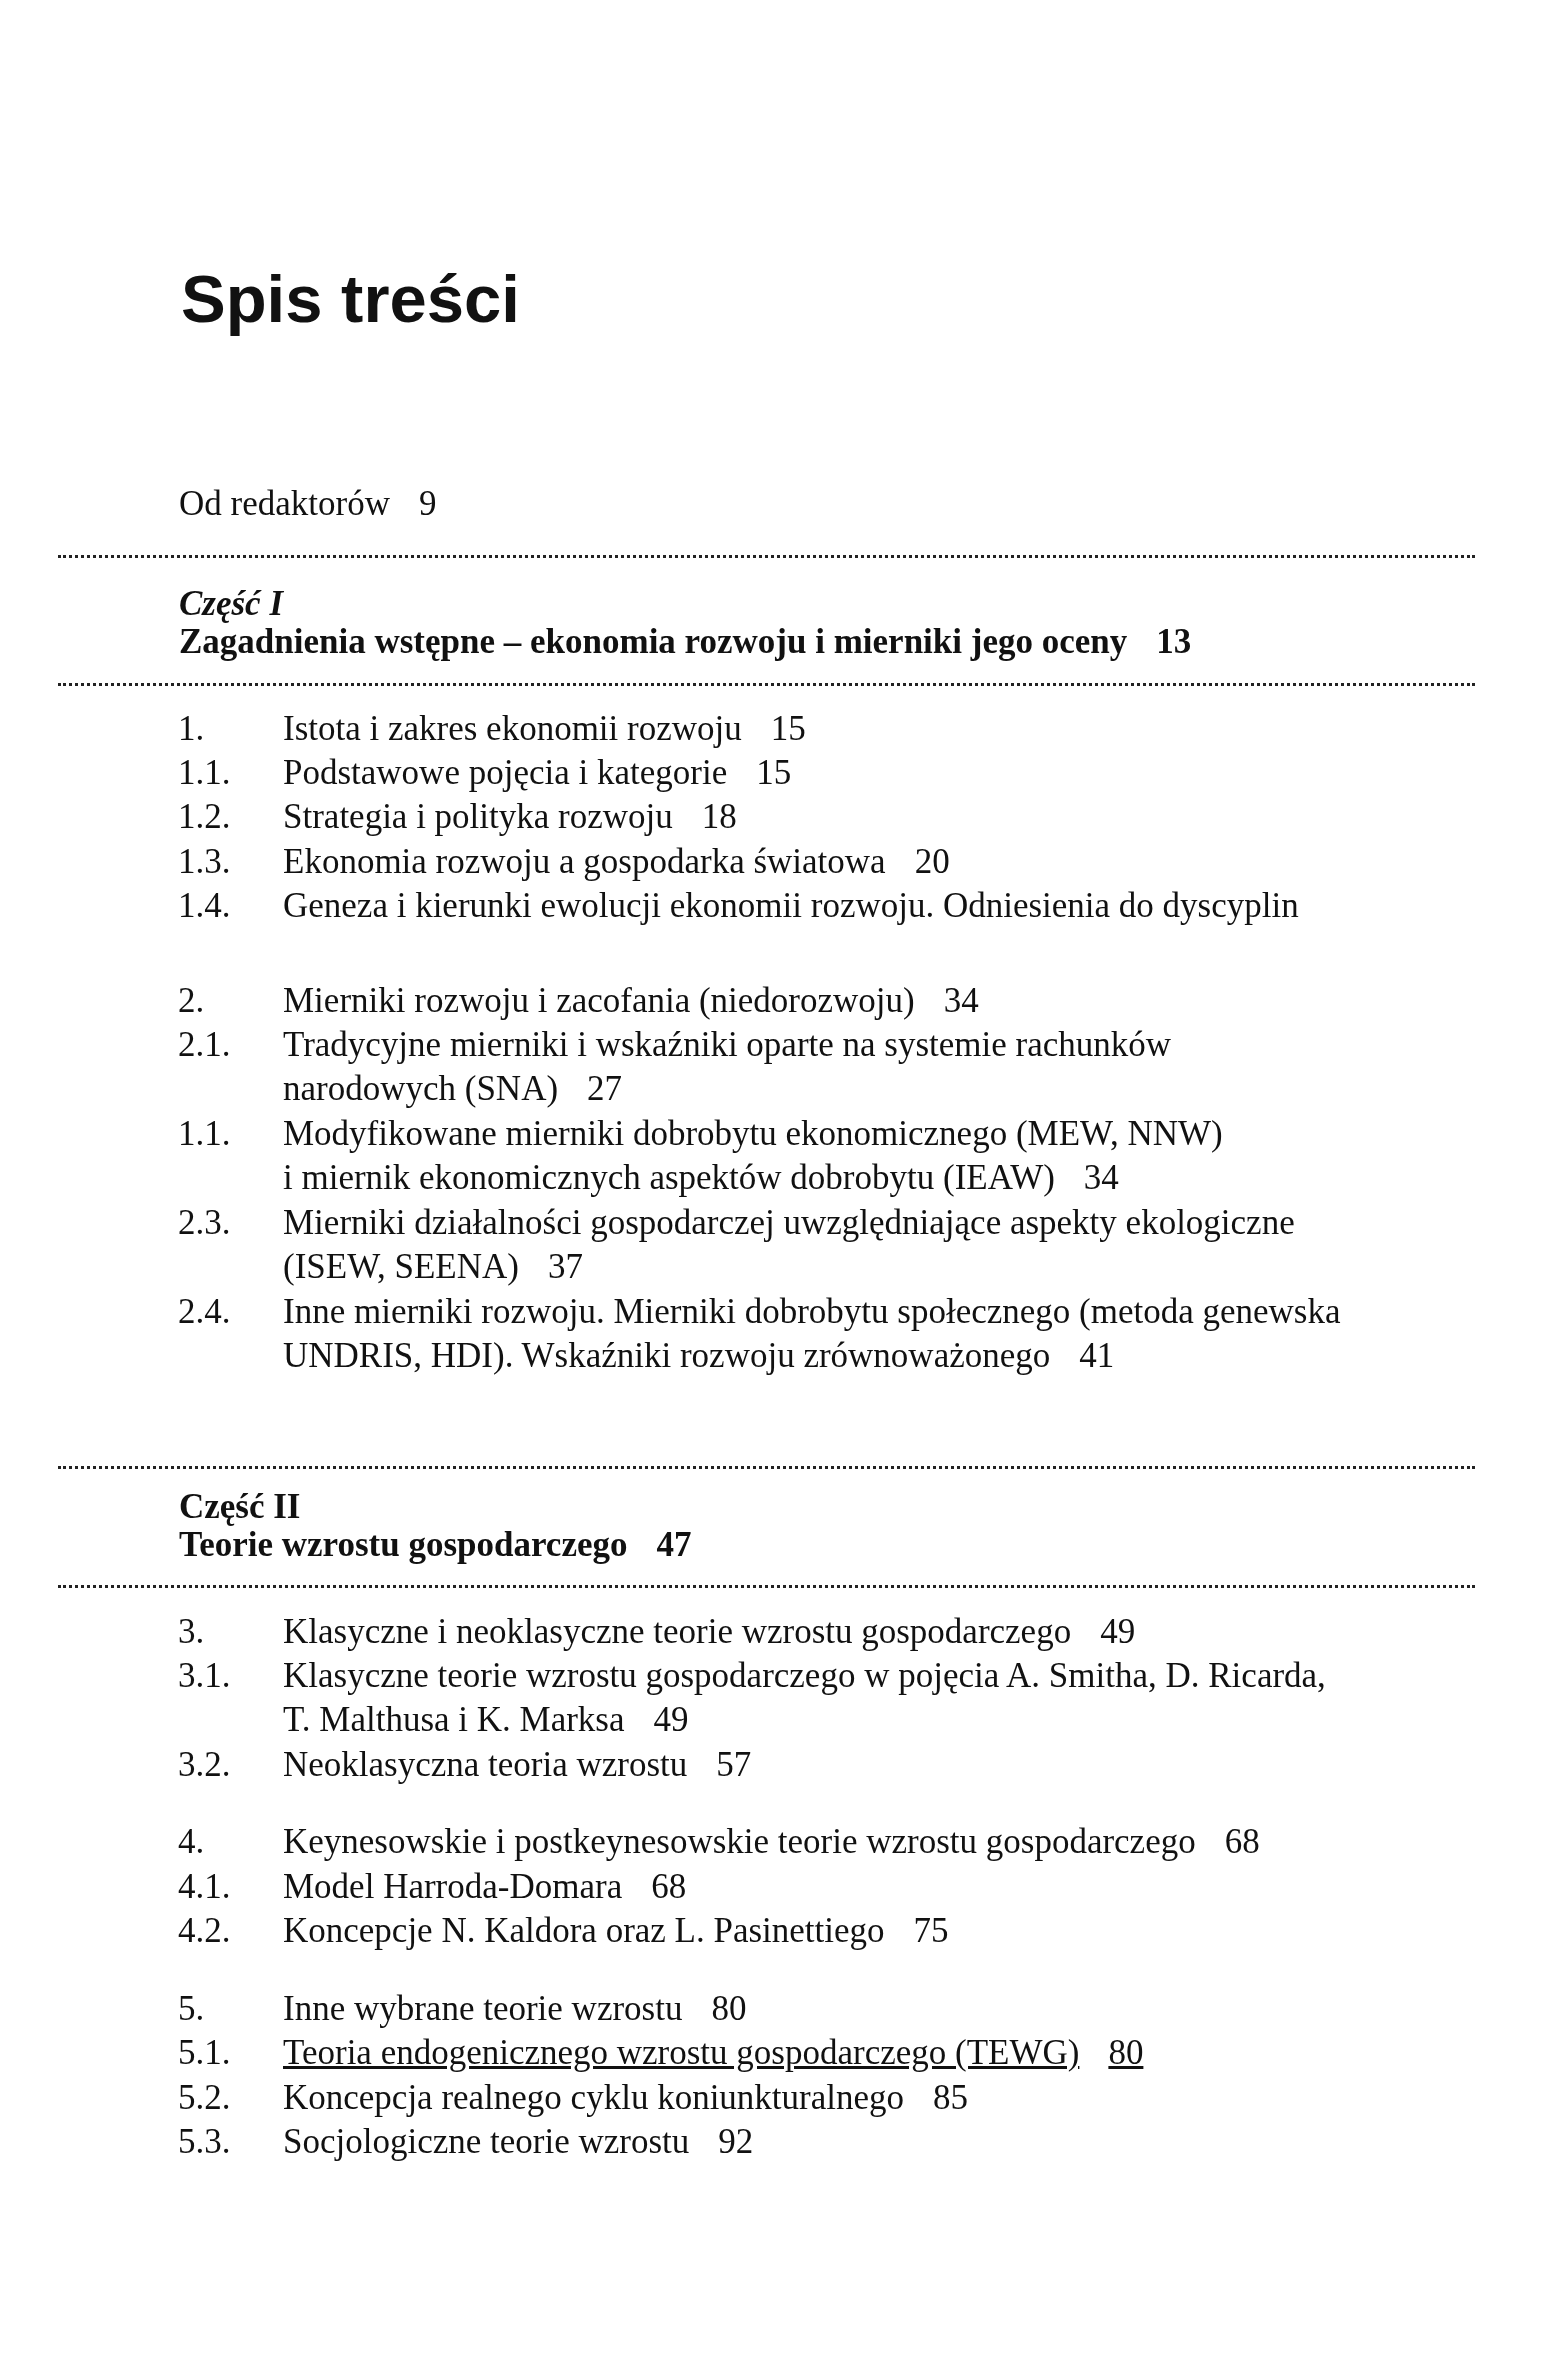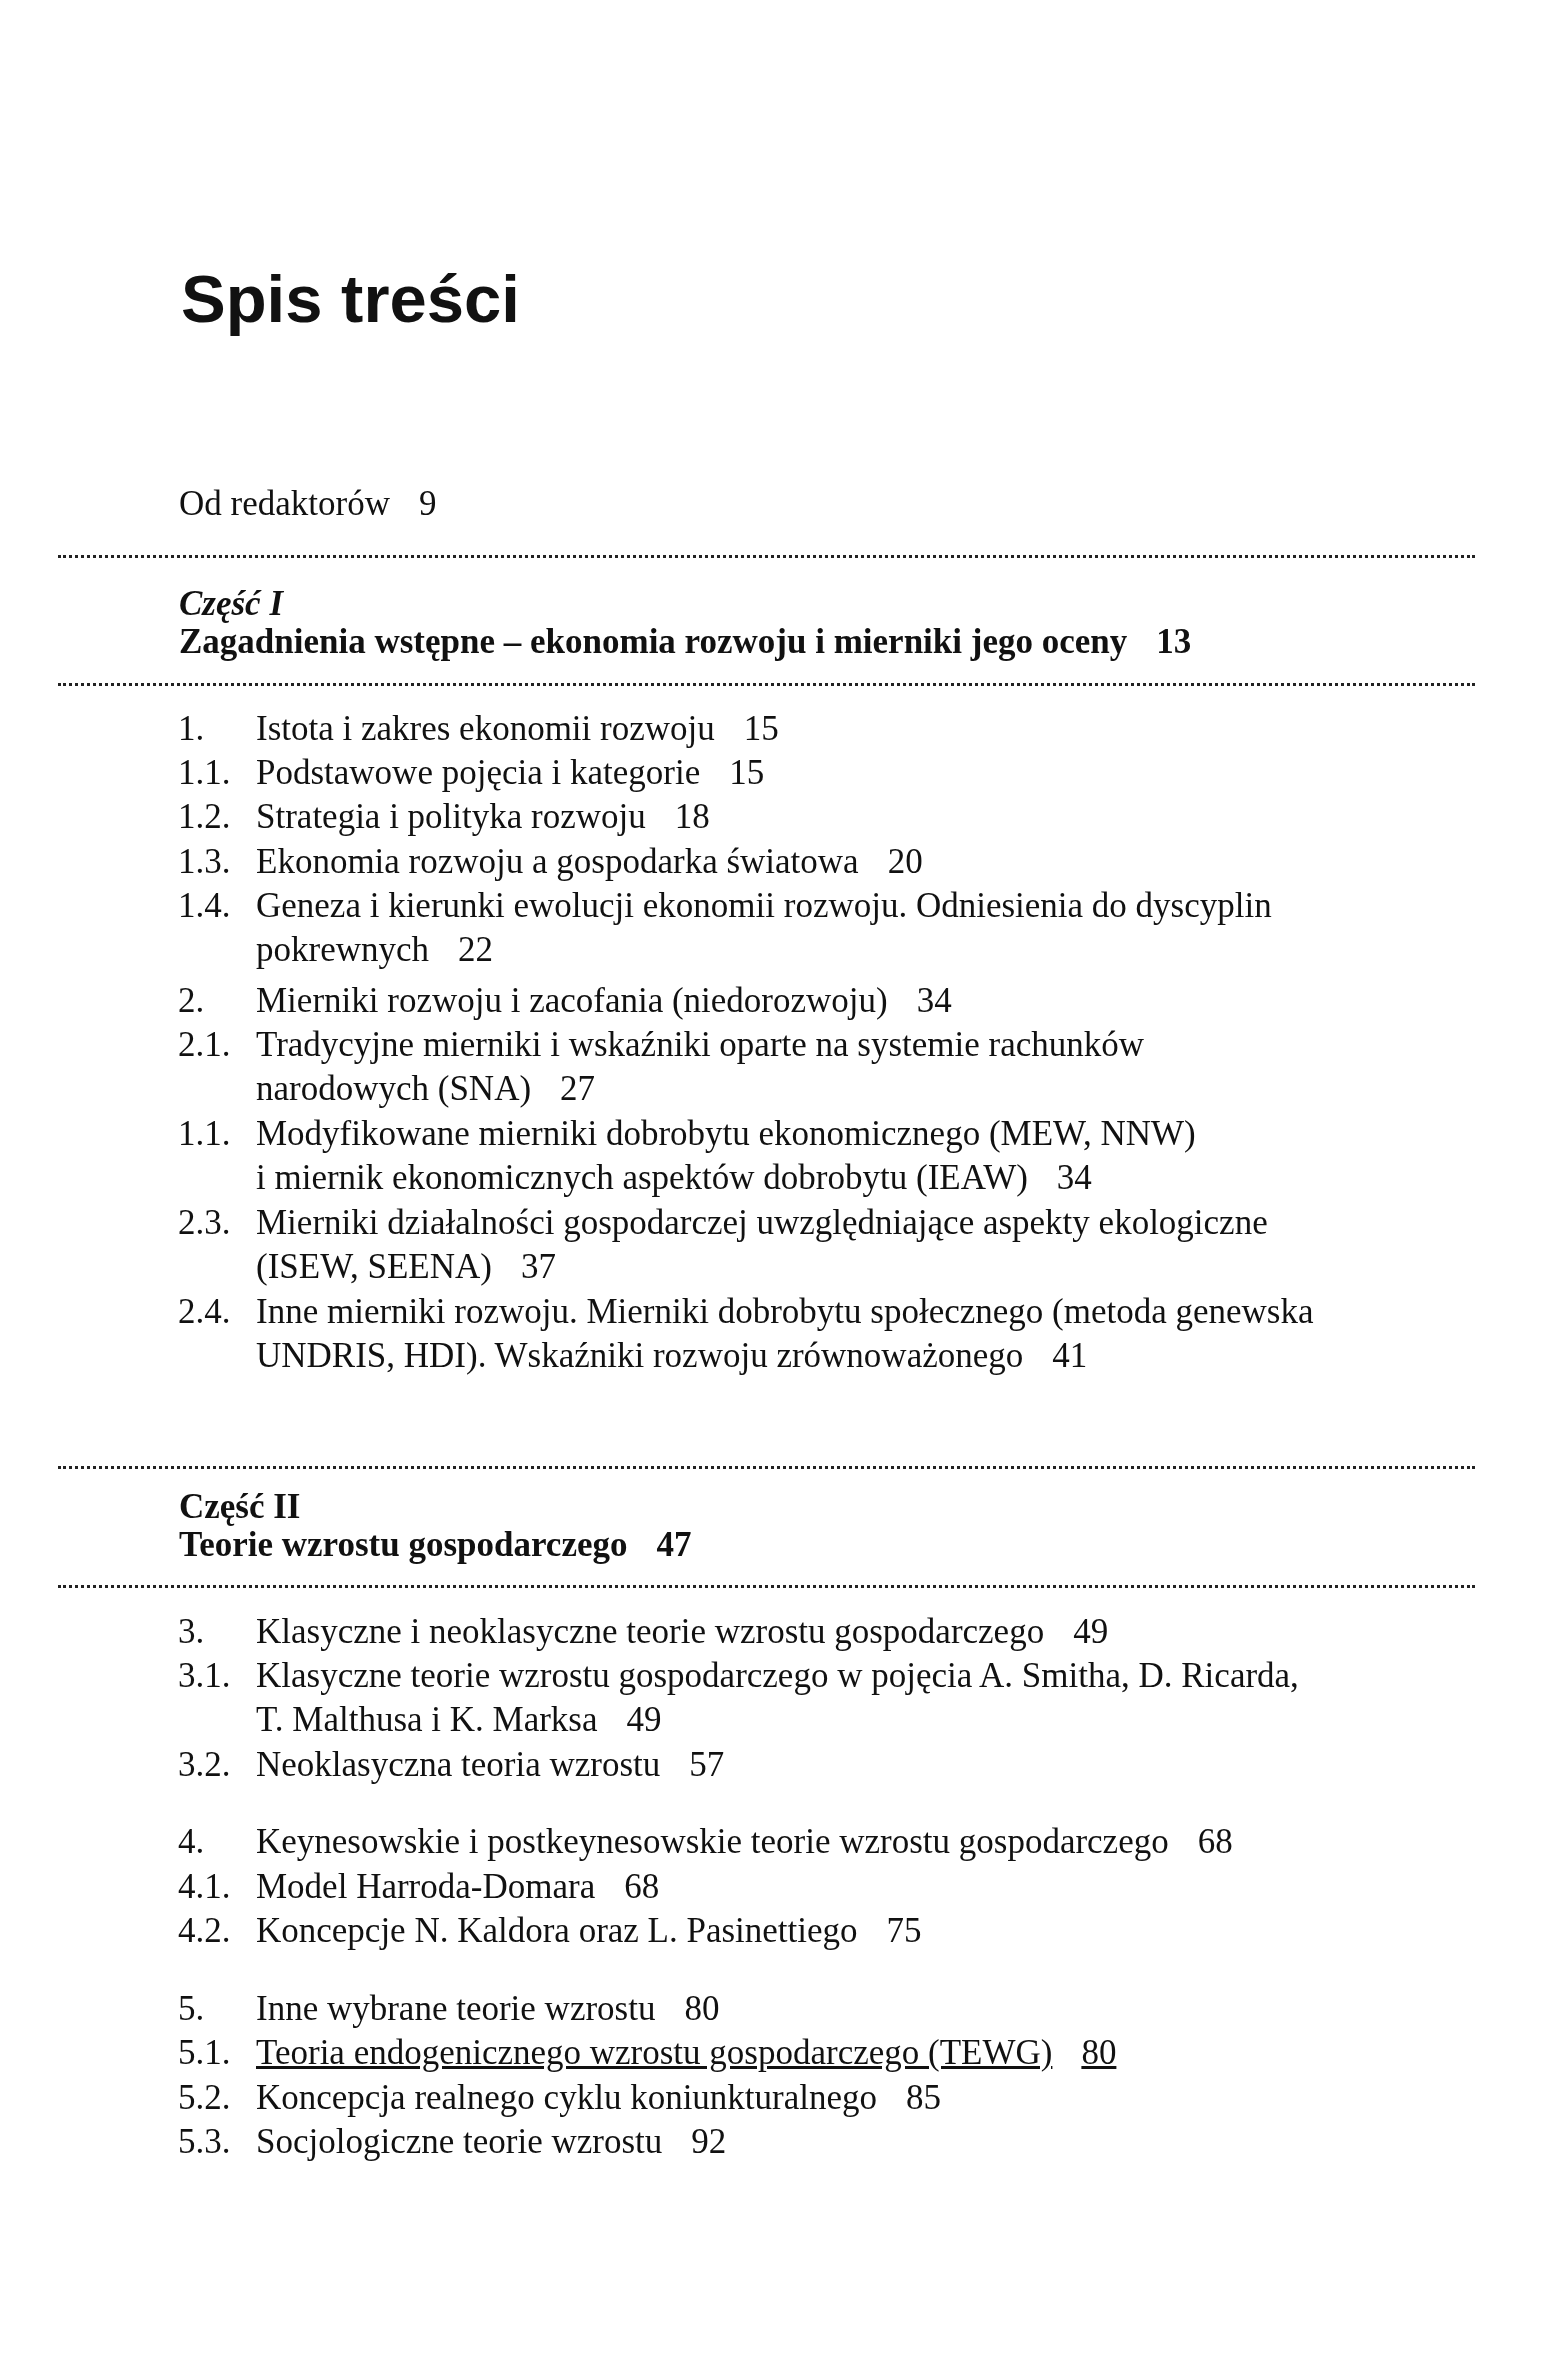--- a/index.html
+++ b/index.html
@@ -5,21 +5,21 @@
   html, body { margin: 0; padding: 0; background: #ffffff; }
   body { width: 1568px; height: 2354px; position: relative; overflow: hidden; color: #111; }
   .title { position: absolute; left: 181px; top: 260px; font-family: "Liberation Sans", sans-serif; font-weight: bold; font-size: 67px; letter-spacing: 0px; }
   .serif { font-family: "Liberation Serif", serif; font-size: 35px; line-height: 44px; }
   .line { position: absolute; white-space: nowrap; }
   .pg { margin-left: 29px; }
   .dots { position: absolute; left: 58px; width: 1417px; height: 0; border-top: 3.4px dotted #222; }
   .bold { font-weight: bold; }
   .entry { position: absolute; left: 178px; right: 94px; }
   .num { position: absolute; left: 0; top: 0; }
-  .txt { margin-left: 78px; display: block; }
+  .txt { margin-left: 105px; display: block; }
   .justify { text-align: justify; text-align-last: left; }
 </style>
 </head>
 <body>
 
 <div class="title">Spis treści</div>
 
 <div class="line serif" style="left:179px; top:482px;">
   <span>Od redaktorów</span><span class="pg">9</span>
 </div>
@@ -46,21 +46,20 @@
       <span class="num">1.2.</span>
       <span class="txt"><span>Strategia i polityka rozwoju</span><span class="pg">18</span></span>
     </div>
     <div class="entry serif" style="top: 840px;">
       <span class="num">1.3.</span>
       <span class="txt"><span>Ekonomia rozwoju a gospodarka światowa</span><span class="pg">20</span></span>
     </div>
     <div class="entry serif" style="top: 884px;">
       <span class="num">1.4.</span>
       <span class="txt justify"><span>Geneza i kierunki ewolucji ekonomii rozwoju. Odniesienia do dyscyplin</span></span>
-      <span class="txt"><span>pokrewnych</span><span class="pg">22</span></span>
     </div>
     <div class="entry serif" style="top: 979px;">
       <span class="num">2.</span>
       <span class="txt"><span>Mierniki rozwoju i zacofania (niedorozwoju)</span><span class="pg">34</span></span>
     </div>
     <div class="entry serif" style="top: 1023px;">
       <span class="num">2.1.</span>
       <span class="txt justify"><span>Tradycyjne mierniki i wskaźniki oparte na systemie rachunków</span></span>
       <span class="txt"><span>narodowych (SNA)</span><span class="pg">27</span></span>
     </div>

